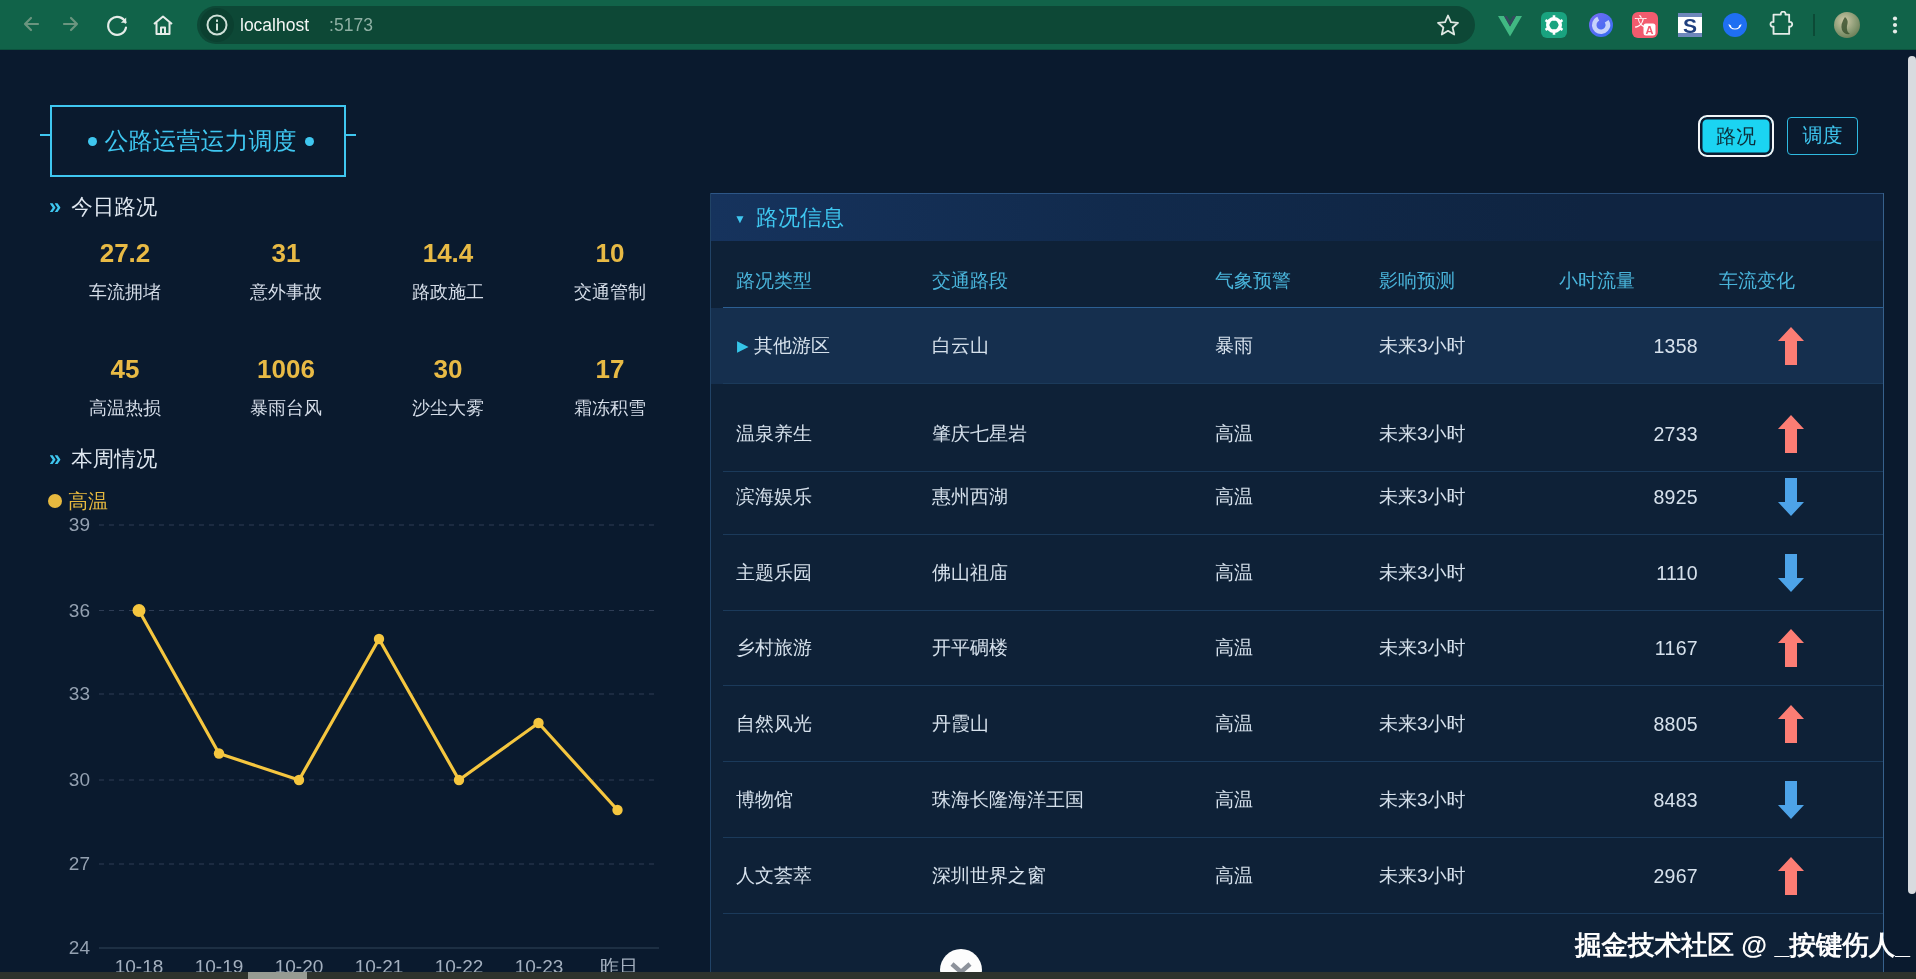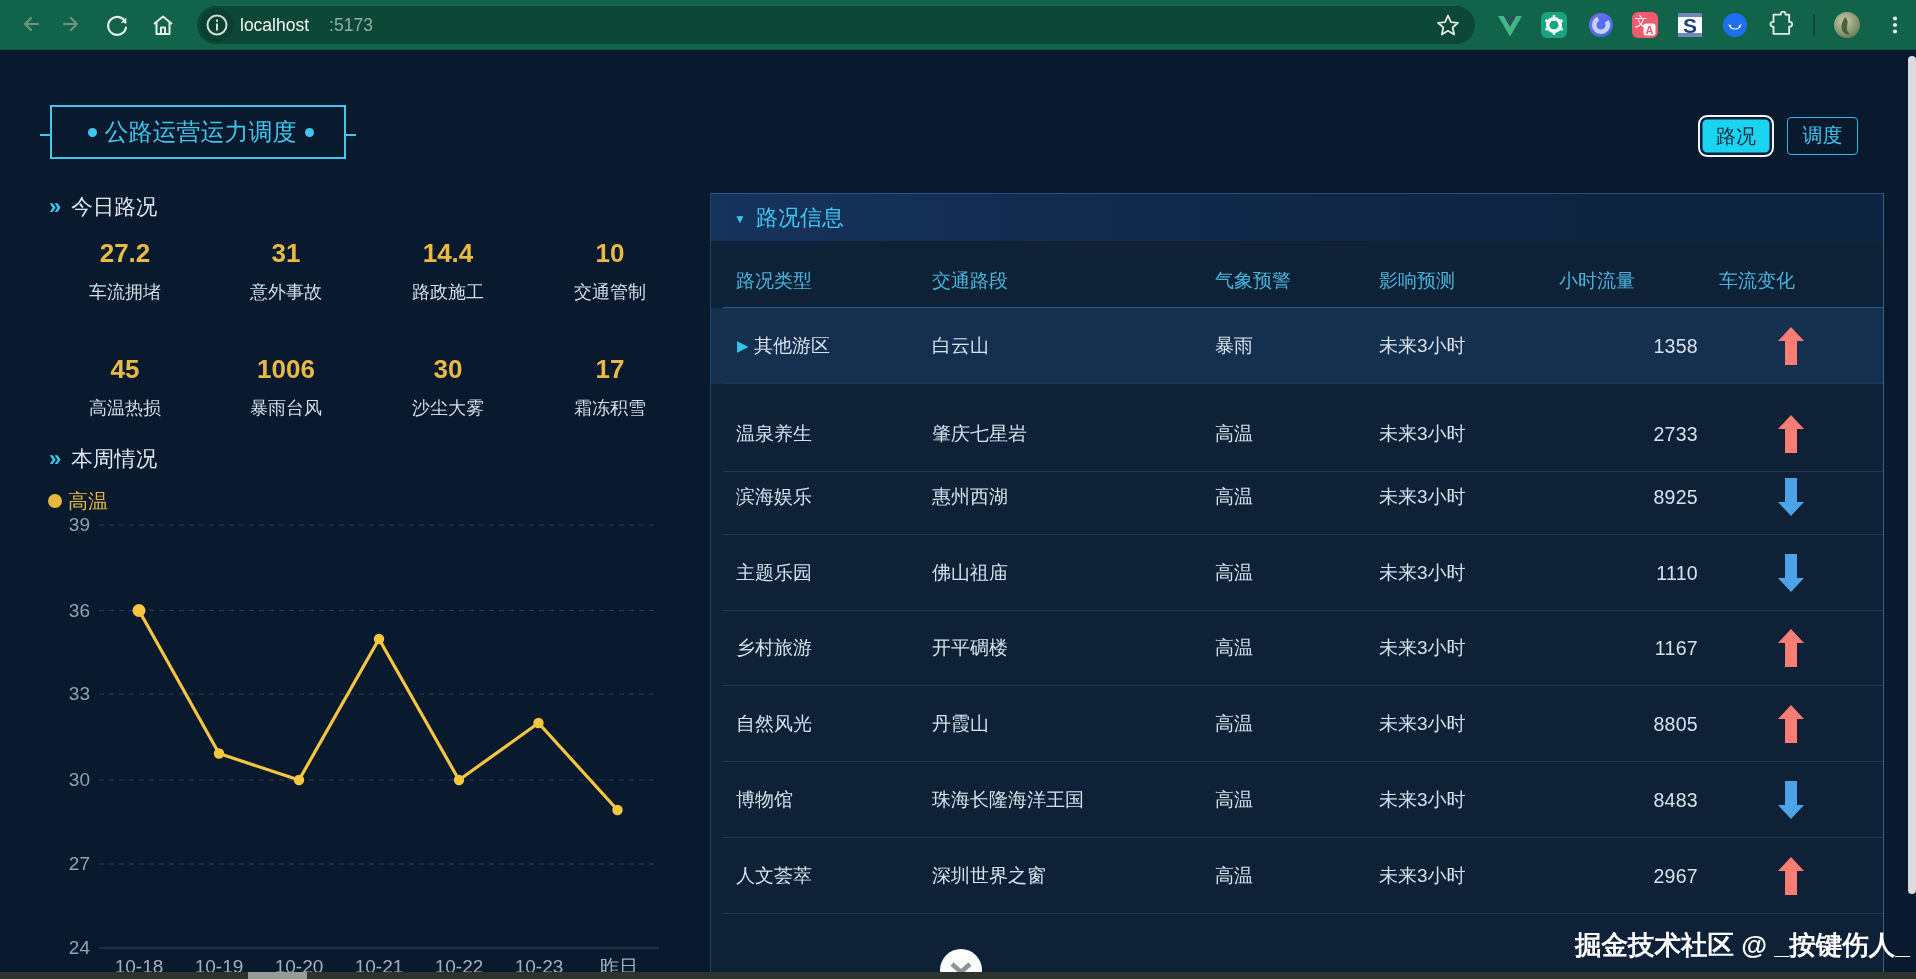--- a/index.html
+++ b/index.html
@@ -9,21 +9,21 @@
   
   #toolbar { position:absolute; left:0; top:0; width:1916px; height:50px; background:#116349; border-bottom:1px solid #0d523e; }
   #toolbar .navic { position:absolute; top:11px; width:28px; height:28px; }
   #urlpill { position:absolute; left:197px; top:6px; width:1278px; height:38px; border-radius:19px; background:#0d4836; }
   #urltext { position:absolute; left:240px; top:7px; height:36px; line-height:36px; font-size:17.5px; color:#f3f6f4; }
   #urltext .dim { color:#8fb0a4;padding-left:20px; }
 
   
   #dash { position:absolute; left:0; top:50px; width:1916px; height:929px; background:#0a1a2e; }
 
-  #titlebox { position:absolute; left:50px; top:55px; width:296px; height:54px; border:2px solid #3fc7f0;
+  #titlebox { position:absolute; left:50px; top:55px; width:296px; height:72px; border:2px solid #3fc7f0;
     display:flex; align-items:center; justify-content:center; gap:8px; padding-left:5px; }
   #titlebox .dot { width:9px; height:9px; border-radius:50%; background:#3fc7f0; }
   #titlebox .t { color:#3fc7f0; font-size:24px; letter-spacing:0px; }
   .tick { position:absolute; top:84px; width:10px; height:2px; background:#3fc7f0; }
 
   .btn { position:absolute; top:67px; height:38px; line-height:34px; text-align:center; font-size:20px; }
   #btn1 { left:1698px; top:65px; width:76px; height:42px; background:#1bd4f2; border:2px solid #f2f5f7; border-radius:9px; box-shadow: inset 0 0 0 2.5px #0b1b30; color:#0d2d3a; line-height:38px; }
   #btn2 { left:1787px; width:71px; background:transparent; border:1.5px solid #2fb9e0; border-radius:4px; color:#3fc7f0; line-height:35px; }
 
   .sechead { position:absolute; left:49px; color:#dfe7f0; font-size:21.5px; }

